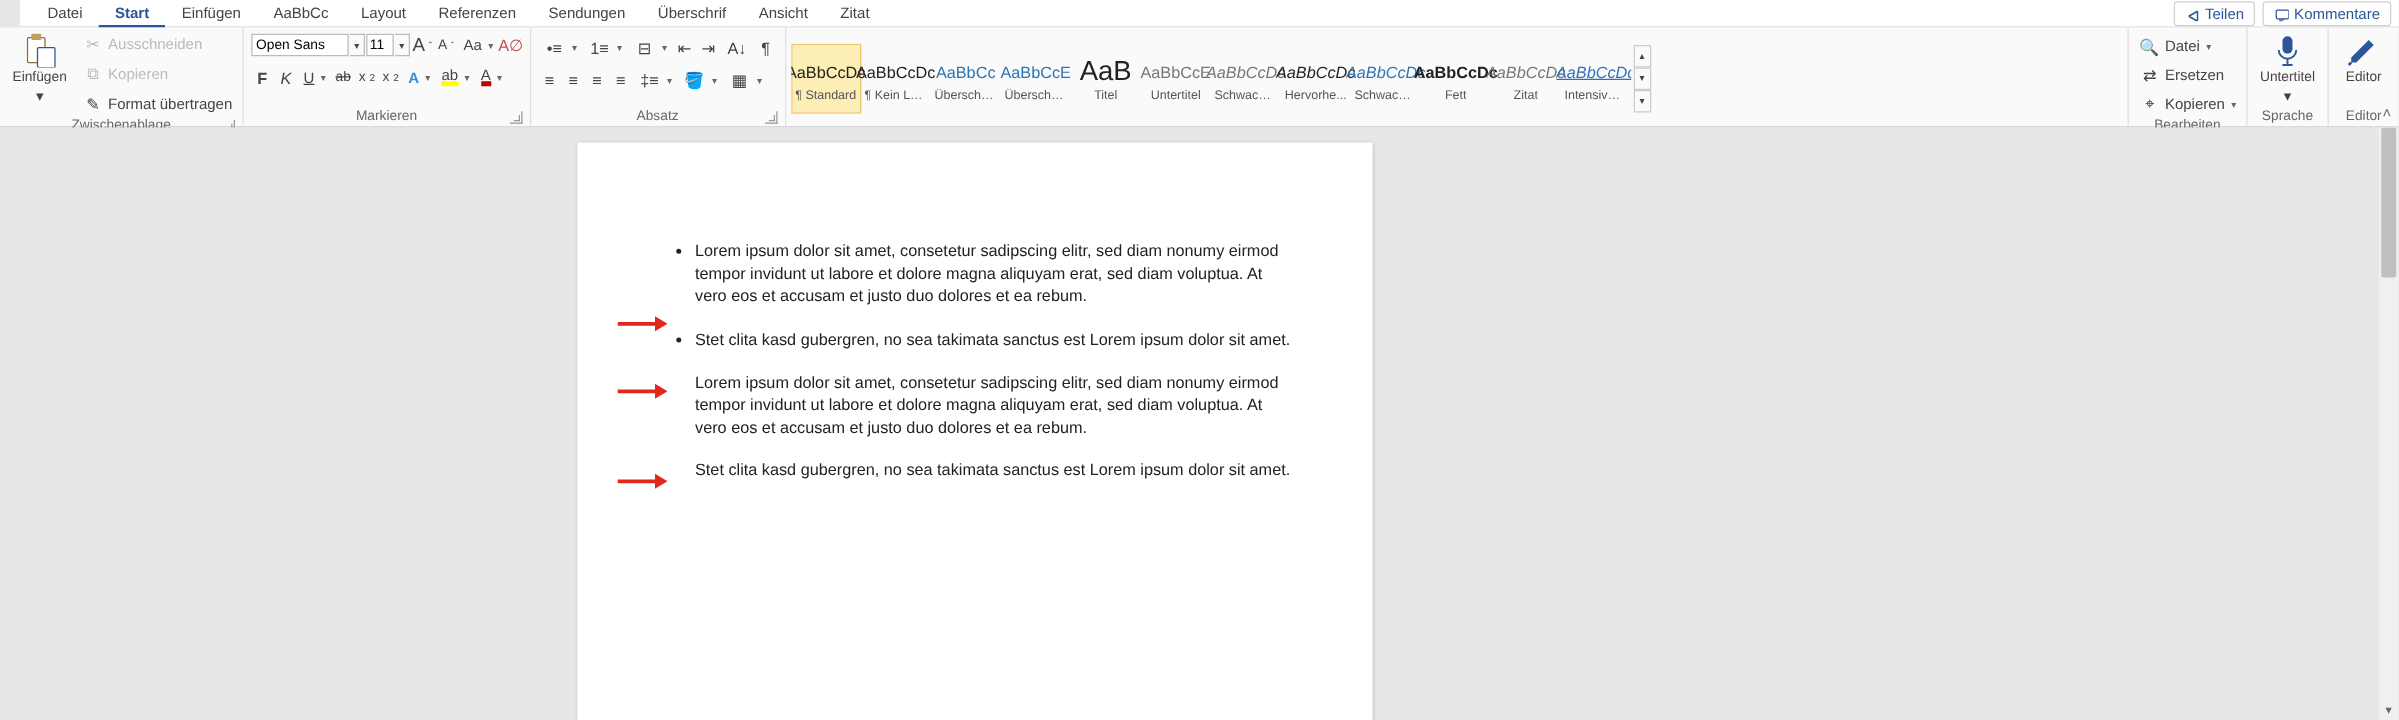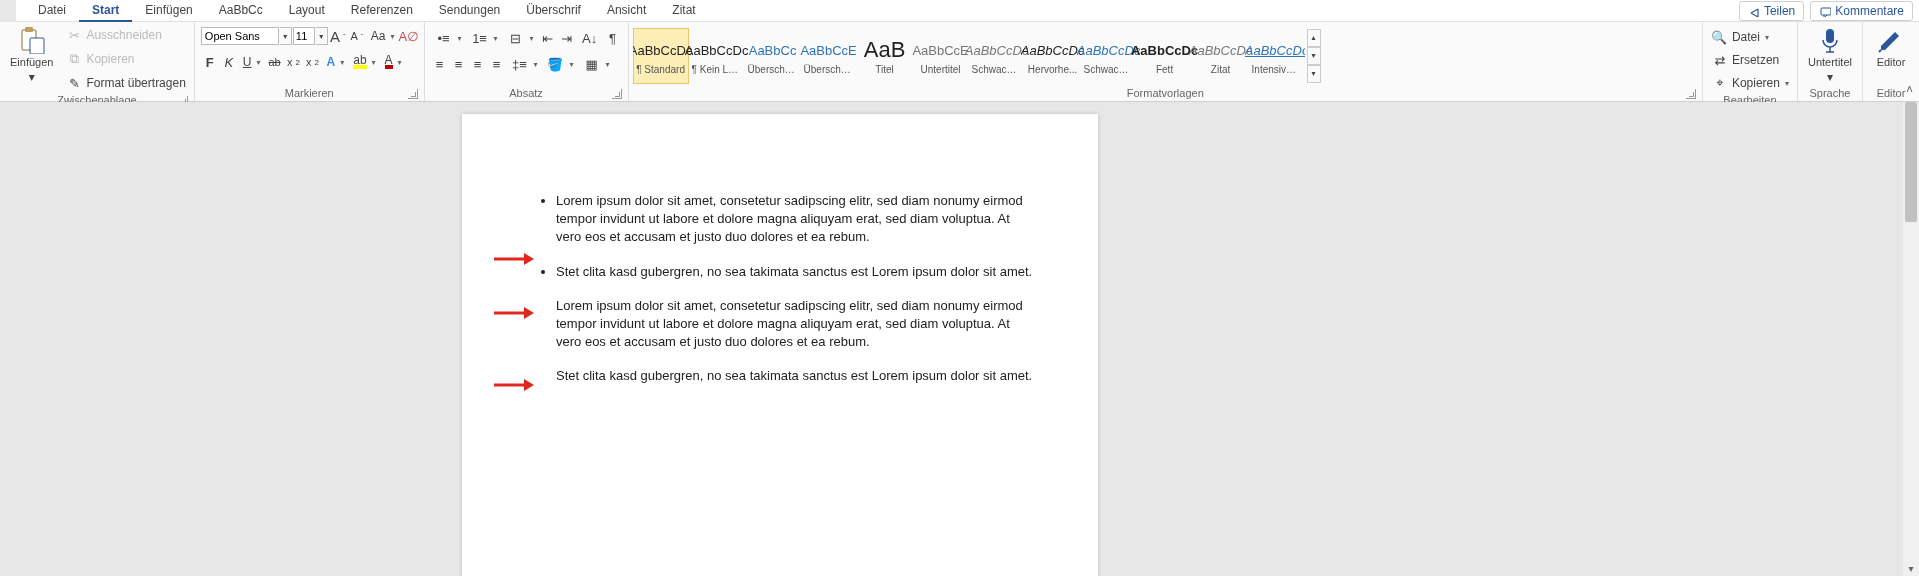--- a/index.html
+++ b/index.html
@@ -282,24 +282,20 @@
             <div class="preview" style="color: rgb(46, 116, 181); font-style: italic; text-decoration: underline;">AaBbCcDc</div>
             <div class="name">Intensives...</div>
           </div>
         </div>
       <div class="styles-nav">
         <div>▴</div>
         <div>▾</div>
         <div>▾</div>
       </div>
     </div>
-    <div class="group-label">
-      <span>Formatvorlagen</span>
-      <span class="launcher"></span>
-    </div>
   </div>
 
   <div class="group" style="min-width:86px">
     <div class="group-body">
       <div class="col" style="gap:1px; padding-top:2px">
         <div class="btn">
           <span class="ico">🔍</span>
           <span>Datei</span>
           <span class="caret">▾</span>
         </div>

